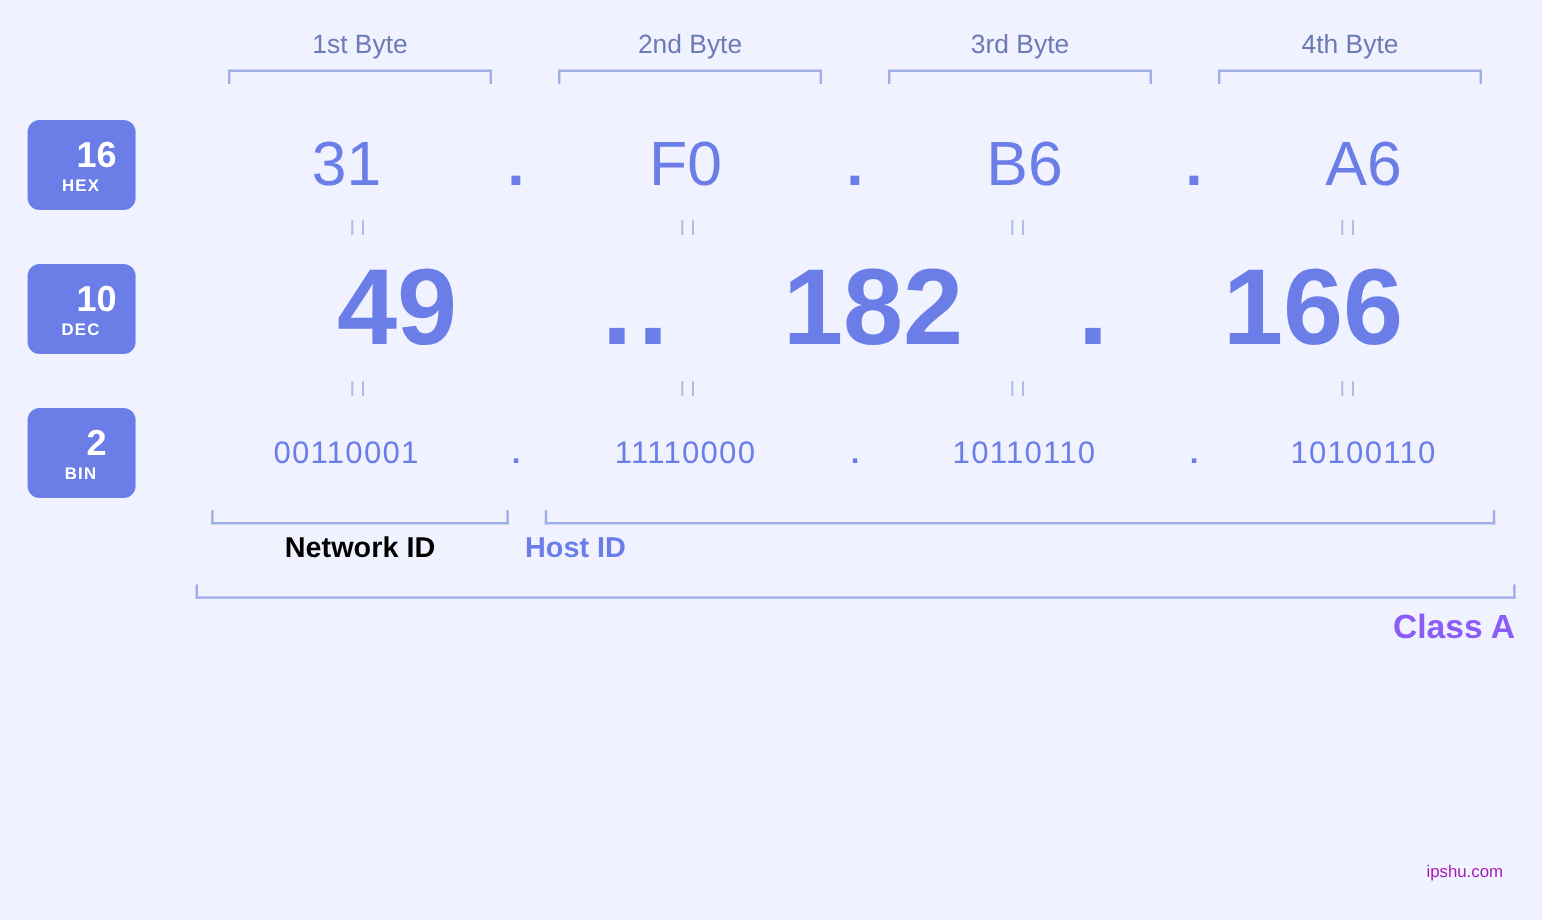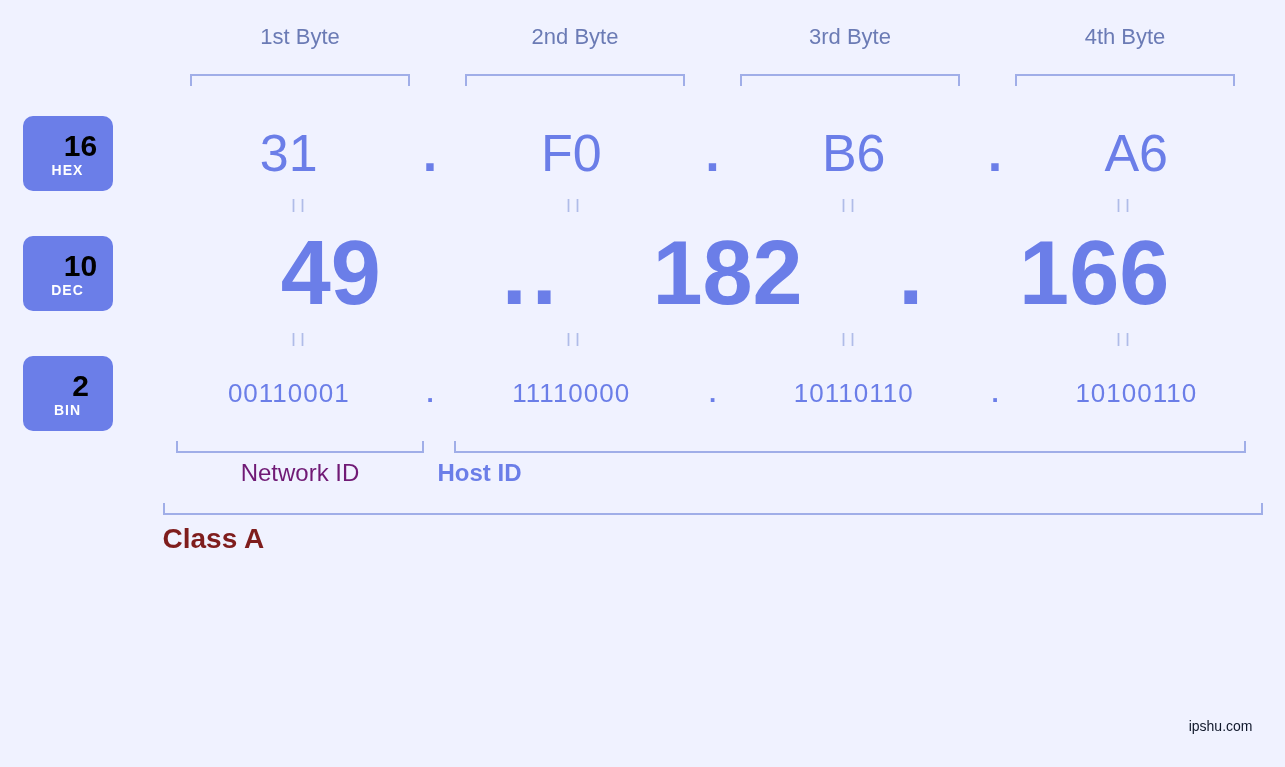--- a/index.html
+++ b/index.html
@@ -31,21 +31,21 @@
       padding-left: 140px;
       margin-bottom: 0px;
     }
 
     .byte-header {
       flex: 1;
       text-align: center;
       color: #6b7bb5;
       font-size: 22px;
       font-weight: 400;
-      padding-bottom: 24px;
+      padding-bottom: 8px;
     }
 
     
     .top-brackets {
       display: flex;
       width: 100%;
       padding-left: 140px;
       margin-bottom: 30px;
     }
 
@@ -78,21 +78,21 @@
       flex-direction: column;
       align-items: center;
       justify-content: center;
       margin-right: 50px;
       flex-shrink: 0;
     }
 
     .base-number {
       font-size: 30px;
       font-weight: bold;
-      color: #000000;
+      color: #ffffff;
       line-height: 1.1;
       margin-left: 26px;
     }
 
     .base-label {
       font-size: 14px;
       font-weight: bold;
       color: white;
       letter-spacing: 1px;
     }
@@ -201,23 +201,23 @@
 
     .network-host-labels {
       display: flex;
       width: 100%;
       margin-top: 6px;
     }
 
     .network-label {
       flex: 1;
       text-align: center;
-      color: #701a75;
+      color: #000000;
       font-size: 24px;
-      font-weight: normal;
+      font-weight: bold;
     }
 
     .host-label {
       flex: 3;
       text-align: left;
       color: #6b7ee8;
       font-size: 24px;
       font-weight: bold;
     }
 
@@ -229,33 +229,33 @@
     }
 
     .class-bracket {
       width: 100%;
       height: 12px;
       border: 2px solid #a0aee8;
       border-top: none;
     }
 
     .class-label {
-      text-align: left;
-      color: #7f1d1d;
+      text-align: right;
+      color: #8b5cf6;
       font-size: 28px;
       font-weight: bold;
       margin-top: 8px;
     }
 
     
     .watermark {
       position: absolute;
       bottom: 10px;
       right: 10px;
-      color: #0f172a;
+      color: #a21caf;
       font-size: 14px;
     }
   </style>
 </head>
 <body>
 
 <div class="container">
 
   <div class="byte-headers">
     <div class="byte-header">1st Byte</div>

